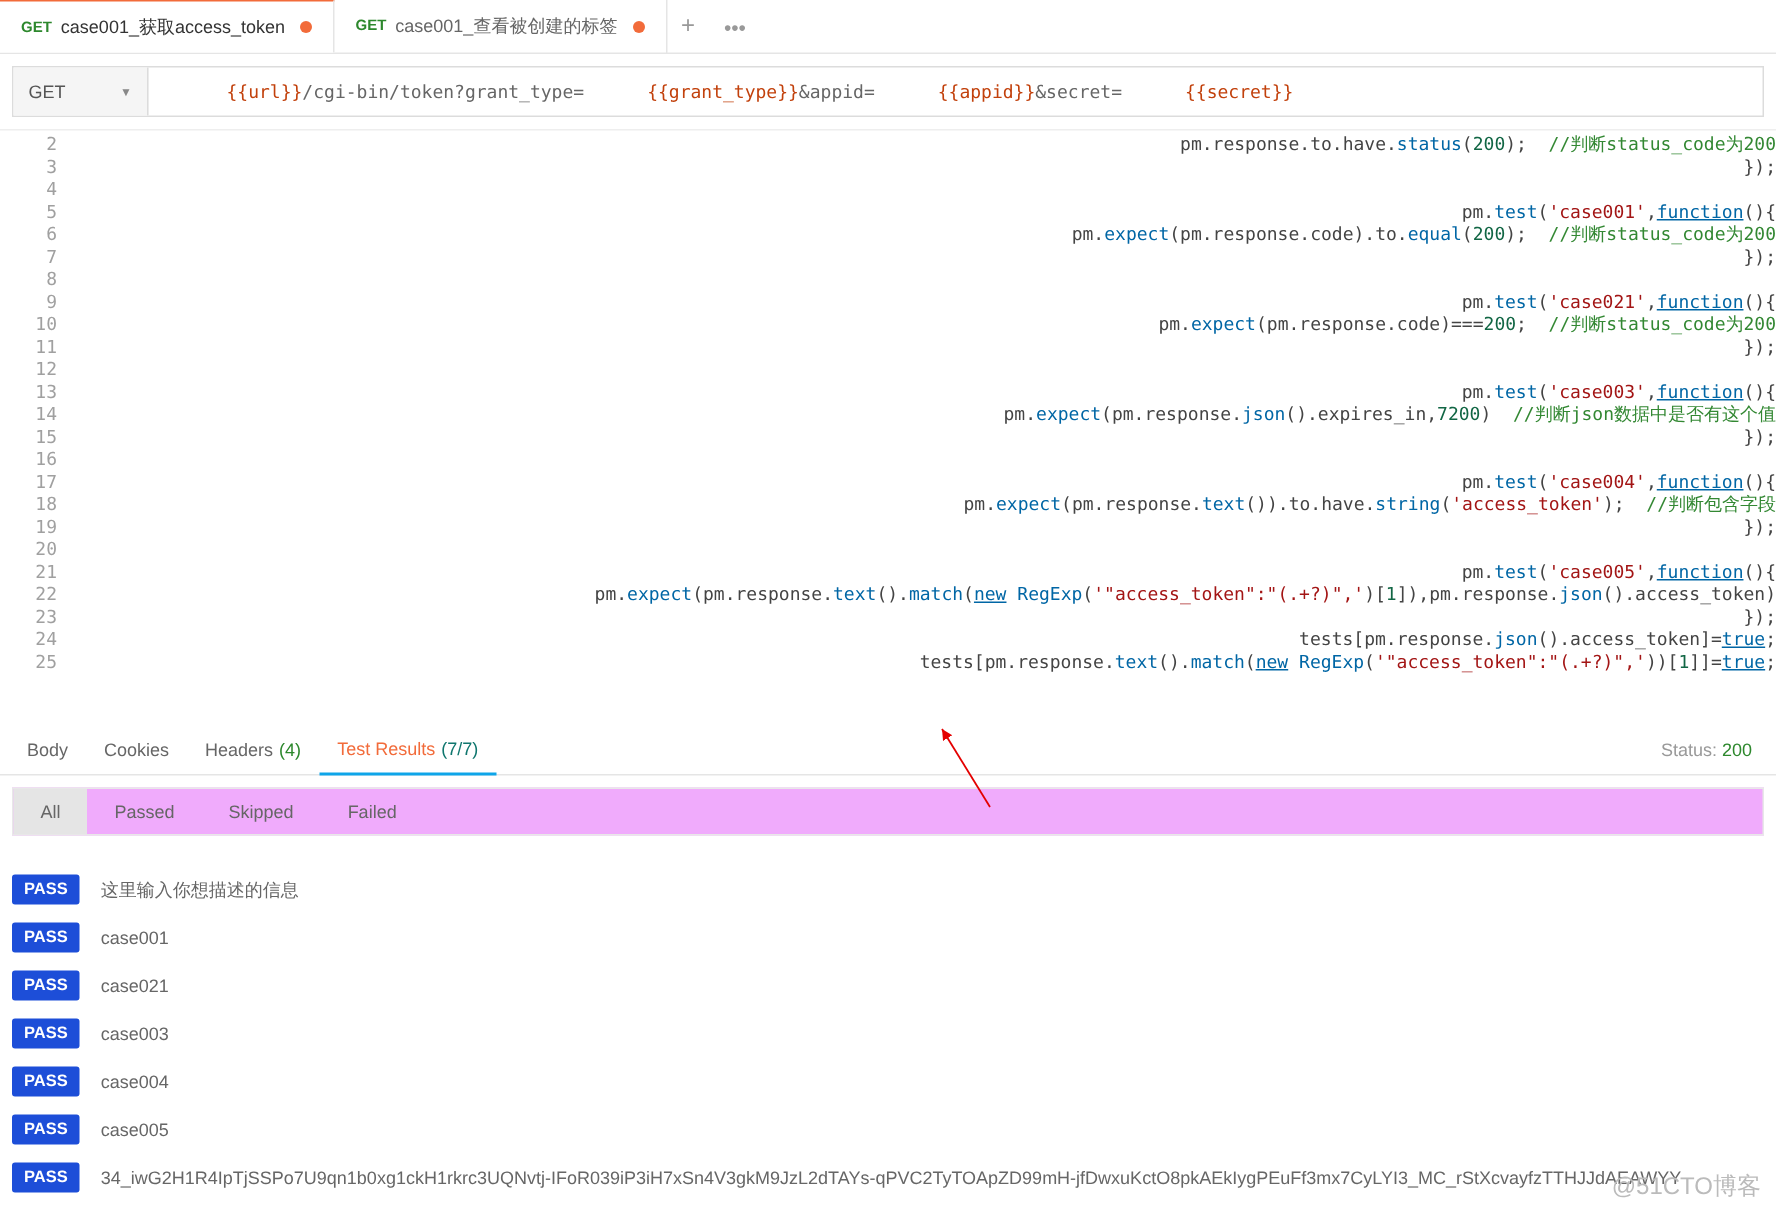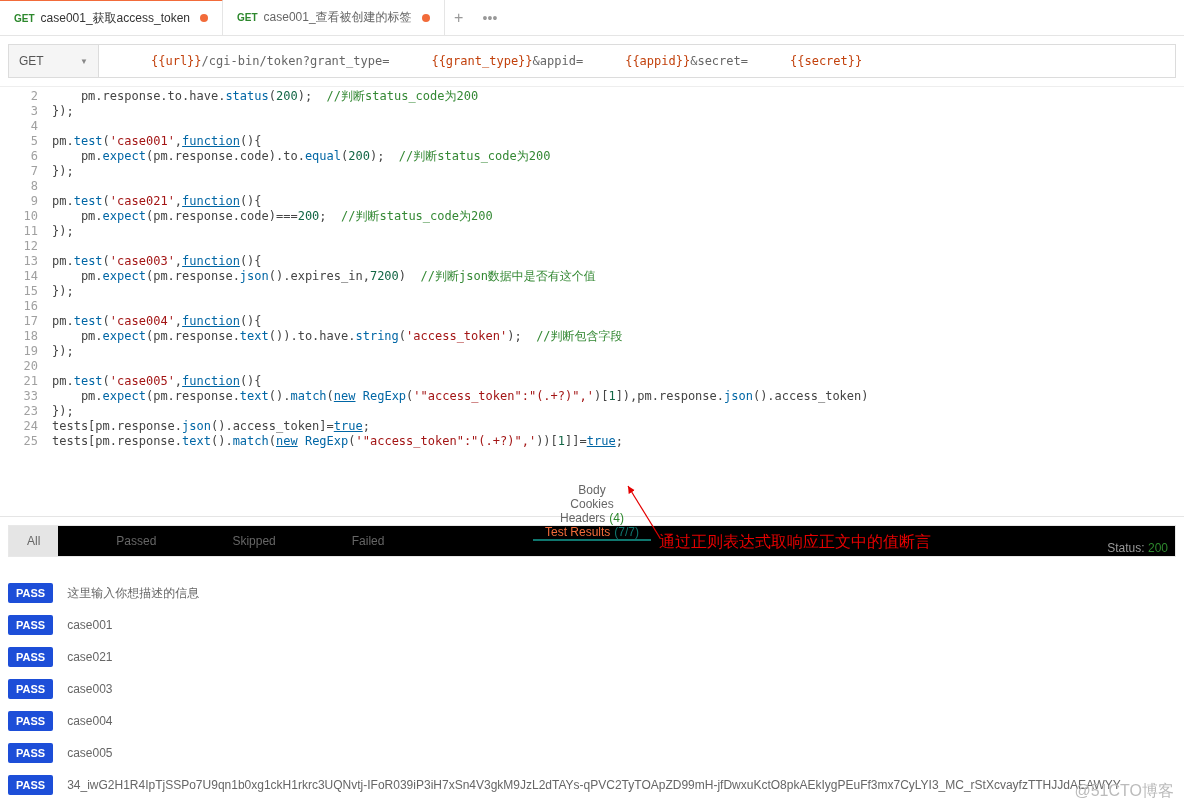--- a/index.html
+++ b/index.html
@@ -12,37 +12,37 @@
   .tab-plus { width: 28px; text-align: center; color: #999; font-size: 16px; cursor: pointer; }
   .tab-dots { color: #999; font-size: 14px; padding: 0 10px; cursor: pointer; }
   .req-bar { margin: 8px; display: flex; border: 1px solid #dcdcdc; height: 34px; align-items: stretch; }
   .req-method { width: 90px; display: flex; align-items: center; justify-content: space-between; padding: 0 10px; border-right: 1px solid #dcdcdc; color: #555; cursor: pointer; background:#f5f5f5;}
   .req-method .caret{font-size:8px;color:#888;}
   .req-url { flex: 1; display: flex; align-items: center; padding: 0 10px; font-family: monospace; font-size: 12px; color: #666; }
   .murl .v { color: #c2410c; margin-left: 42px; }
   .code-area { display: flex; background: #fff; border-top: 1px solid #eee; }
   .gutter { width: 46px; text-align: right; padding: 2px 8px 10px 0; color: #a0a0a0; font-family: "Lucida Console","Consolas",monospace; font-size: 12px; line-height: 15px; user-select:none;}
   .gutter div{height:15px;}
-  .code { flex: 1; padding: 2px 0 10px 6px; font-family: "Lucida Console","Consolas",monospace; font-size: 12px; line-height: 15px; color: #444; white-space: pre; }
+  .code { flex: 1; padding: 2px 0 10px 6px; font-family: "Lucida Console","Consolas",monospace; font-size: 12px; line-height: 15px; color: #444; white-space: pre; text-align: right; }
   .code .kw{color:#0066a5;text-decoration:underline;}
   .code .str{color:#a31515;}
   .code .num{color:#116644;}
   .code .cm{color:#338833;}
   .code .fn{color:#0066a5;}
   .arrow-svg{position:absolute;left:560px;top:392px;pointer-events:none;}
   .anno{position:absolute;left:659px;top:446px;color:#e40000;font-size:16px;}
   .code-wrap{position:relative;}
-  .resp-tabs{display:flex;align-items:center;border-bottom:1px solid #e5e5e5;padding:0 6px;height:34px;margin-top:24px;flex-direction:column;}
+  .resp-tabs{display:flex;align-items:center;border-bottom:1px solid #e5e5e5;padding:0 6px;height:34px;margin-top:24px;}
   .resp-tab{padding:0 12px;color:#666;height:34px;display:flex;align-items:center;cursor:pointer;}
-  .resp-tab.active{color:#f26b3a;border-bottom:2px solid #0f766e;}
+  .resp-tab.active{color:#f26b3a;border-bottom:2px solid #0ea5e9;}
   .resp-tab .cnt{color:#2d882d;margin-left:4px;}
   .resp-tab.active .cnt{color:#0f766e;}
   .resp-status{margin-left:auto;padding-right:10px;color:#999;}
   .resp-status .ok{color:#2d882d;}
-  .filter-bar{display:flex;background:#000000;border:1px solid #e8e8e8;margin:8px;gap:40px;}
+  .filter-bar{display:flex;background:#f0abfc;border:1px solid #e8e8e8;margin:8px;}
   .filter-btn{padding:8px 18px;color:#666;cursor:pointer;}
   .filter-btn.active{background:#e5e5e5;}
   .results{padding:6px 8px 20px;}
   .result-row{display:flex;align-items:center;margin:12px 0;}
   .pass-badge{background:#1d4ed8;color:#fff;padding:4px 8px;font-size:11px;border-radius:2px;margin-right:14px;font-weight:600;}
   .result-name{color:#666;overflow:hidden;text-overflow:ellipsis;white-space:nowrap;}
   .watermark{position:absolute;right:10px;bottom:10px;color:#bbb;font-size:16px;}
 </style>
 </head>
 <body>
@@ -94,21 +94,21 @@
         <div>12</div>
         <div>13</div>
         <div>14</div>
         <div>15</div>
         <div>16</div>
         <div>17</div>
         <div>18</div>
         <div>19</div>
         <div>20</div>
         <div>21</div>
-        <div>33</div>
+        <div>22</div>
         <div>23</div>
         <div>24</div>
         <div>25</div>
   </div>
   <div class="code">    pm.response.to.have.<span class="fn">status</span>(<span class="num">200</span>);  <span class="cm">//判断status_code为200</span>
 });
 
 pm.<span class="fn">test</span>(<span class="str">'case001'</span>,<span class="kw">function</span>(){
     pm.<span class="fn">expect</span>(pm.response.code).to.<span class="fn">equal</span>(<span class="num">200</span>);  <span class="cm">//判断status_code为200</span>
 });
@@ -132,21 +132,20 @@
 tests[pm.response.<span class="fn">text</span>().<span class="fn">match</span>(<span class="kw">new</span> <span class="fn">RegExp</span>(<span class="str">'"access_token":"(.+?)",'</span>))[<span class="num">1</span>]]=<span class="kw">true</span>;</div>
 </div>
 <svg class="arrow-svg" width="120" height="70">
   <defs>
         <marker id="ah" markerWidth="8" markerHeight="8" refX="6" refY="3" orient="auto">
           <path d="M0,0 L6,3 L0,6 Z" fill="#e40000"></path>
         </marker>
       </defs>
   <line x1="100" y1="60" x2="68" y2="8" stroke="#e40000" stroke-width="1.2" marker-end="url(#ah)"></line>
 </svg>
-<div class="anno">通过正则表达式取响应正文中的值断言</div>
 </div>
 
 <div class="resp-tabs">
   <div class="resp-tab">Body</div>
   <div class="resp-tab">Cookies</div>
   <div class="resp-tab">
     <span>Headers</span>
     <span class="cnt">(4)</span>
   </div>
   <div class="resp-tab active">

